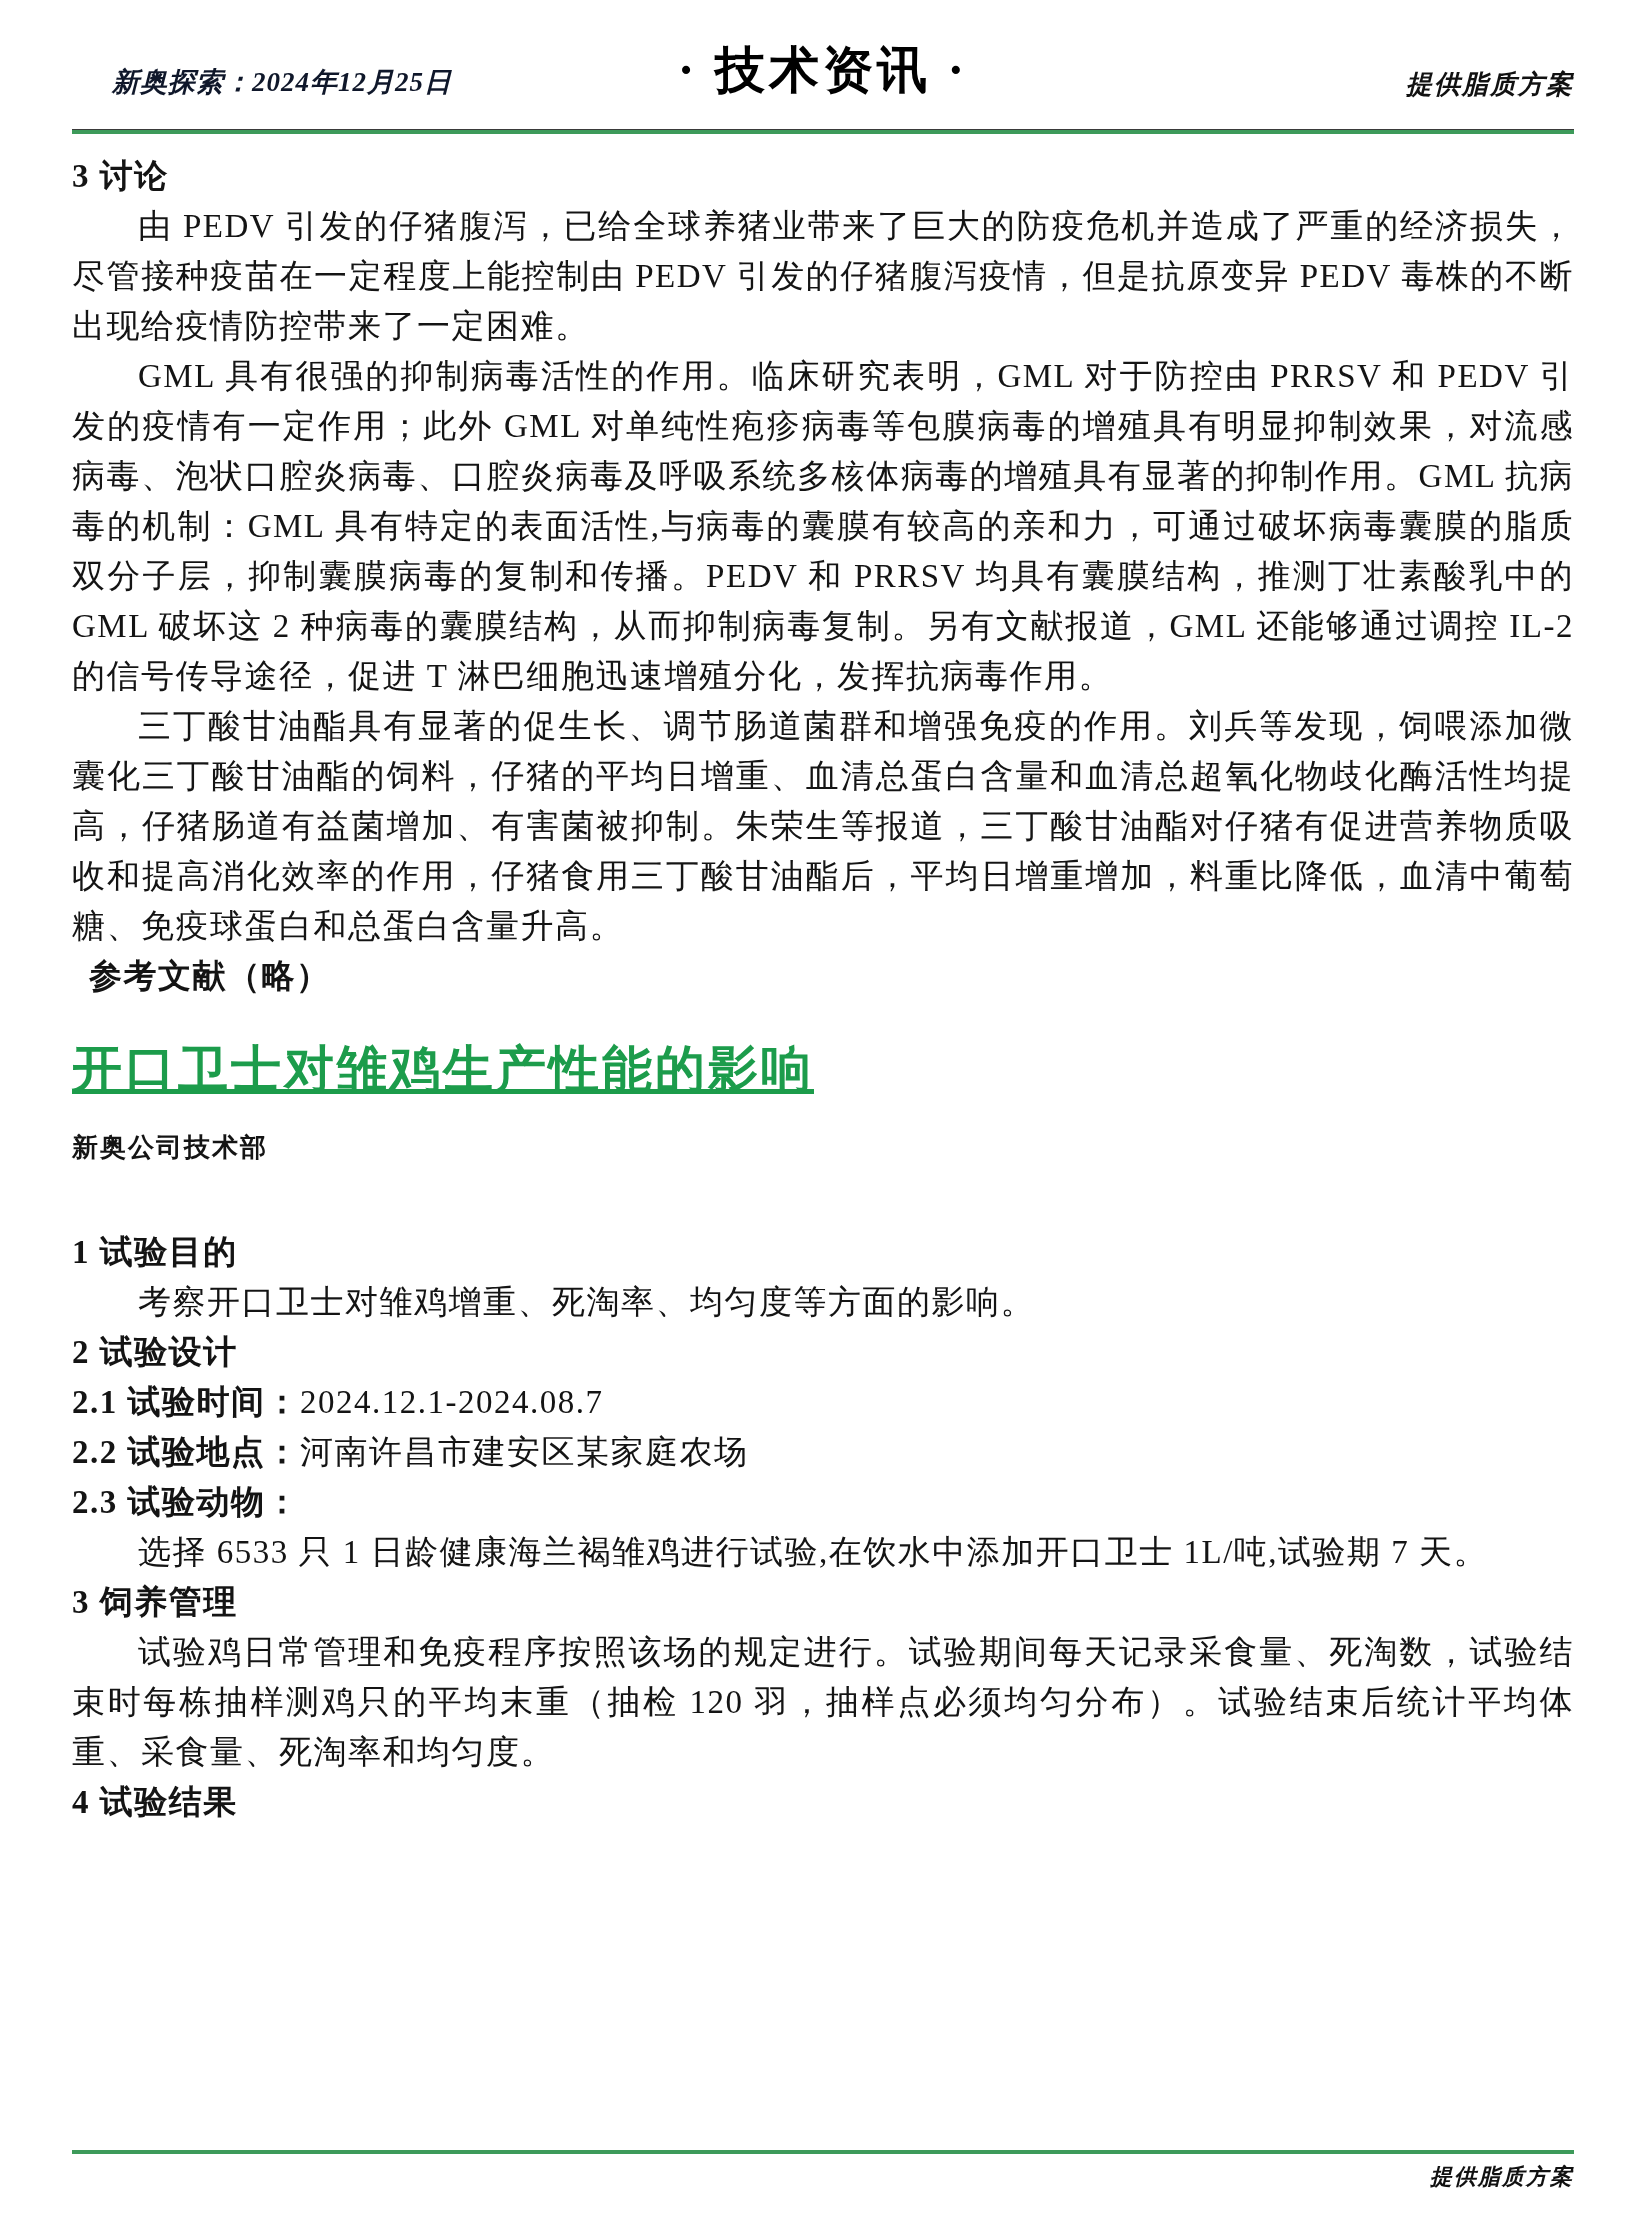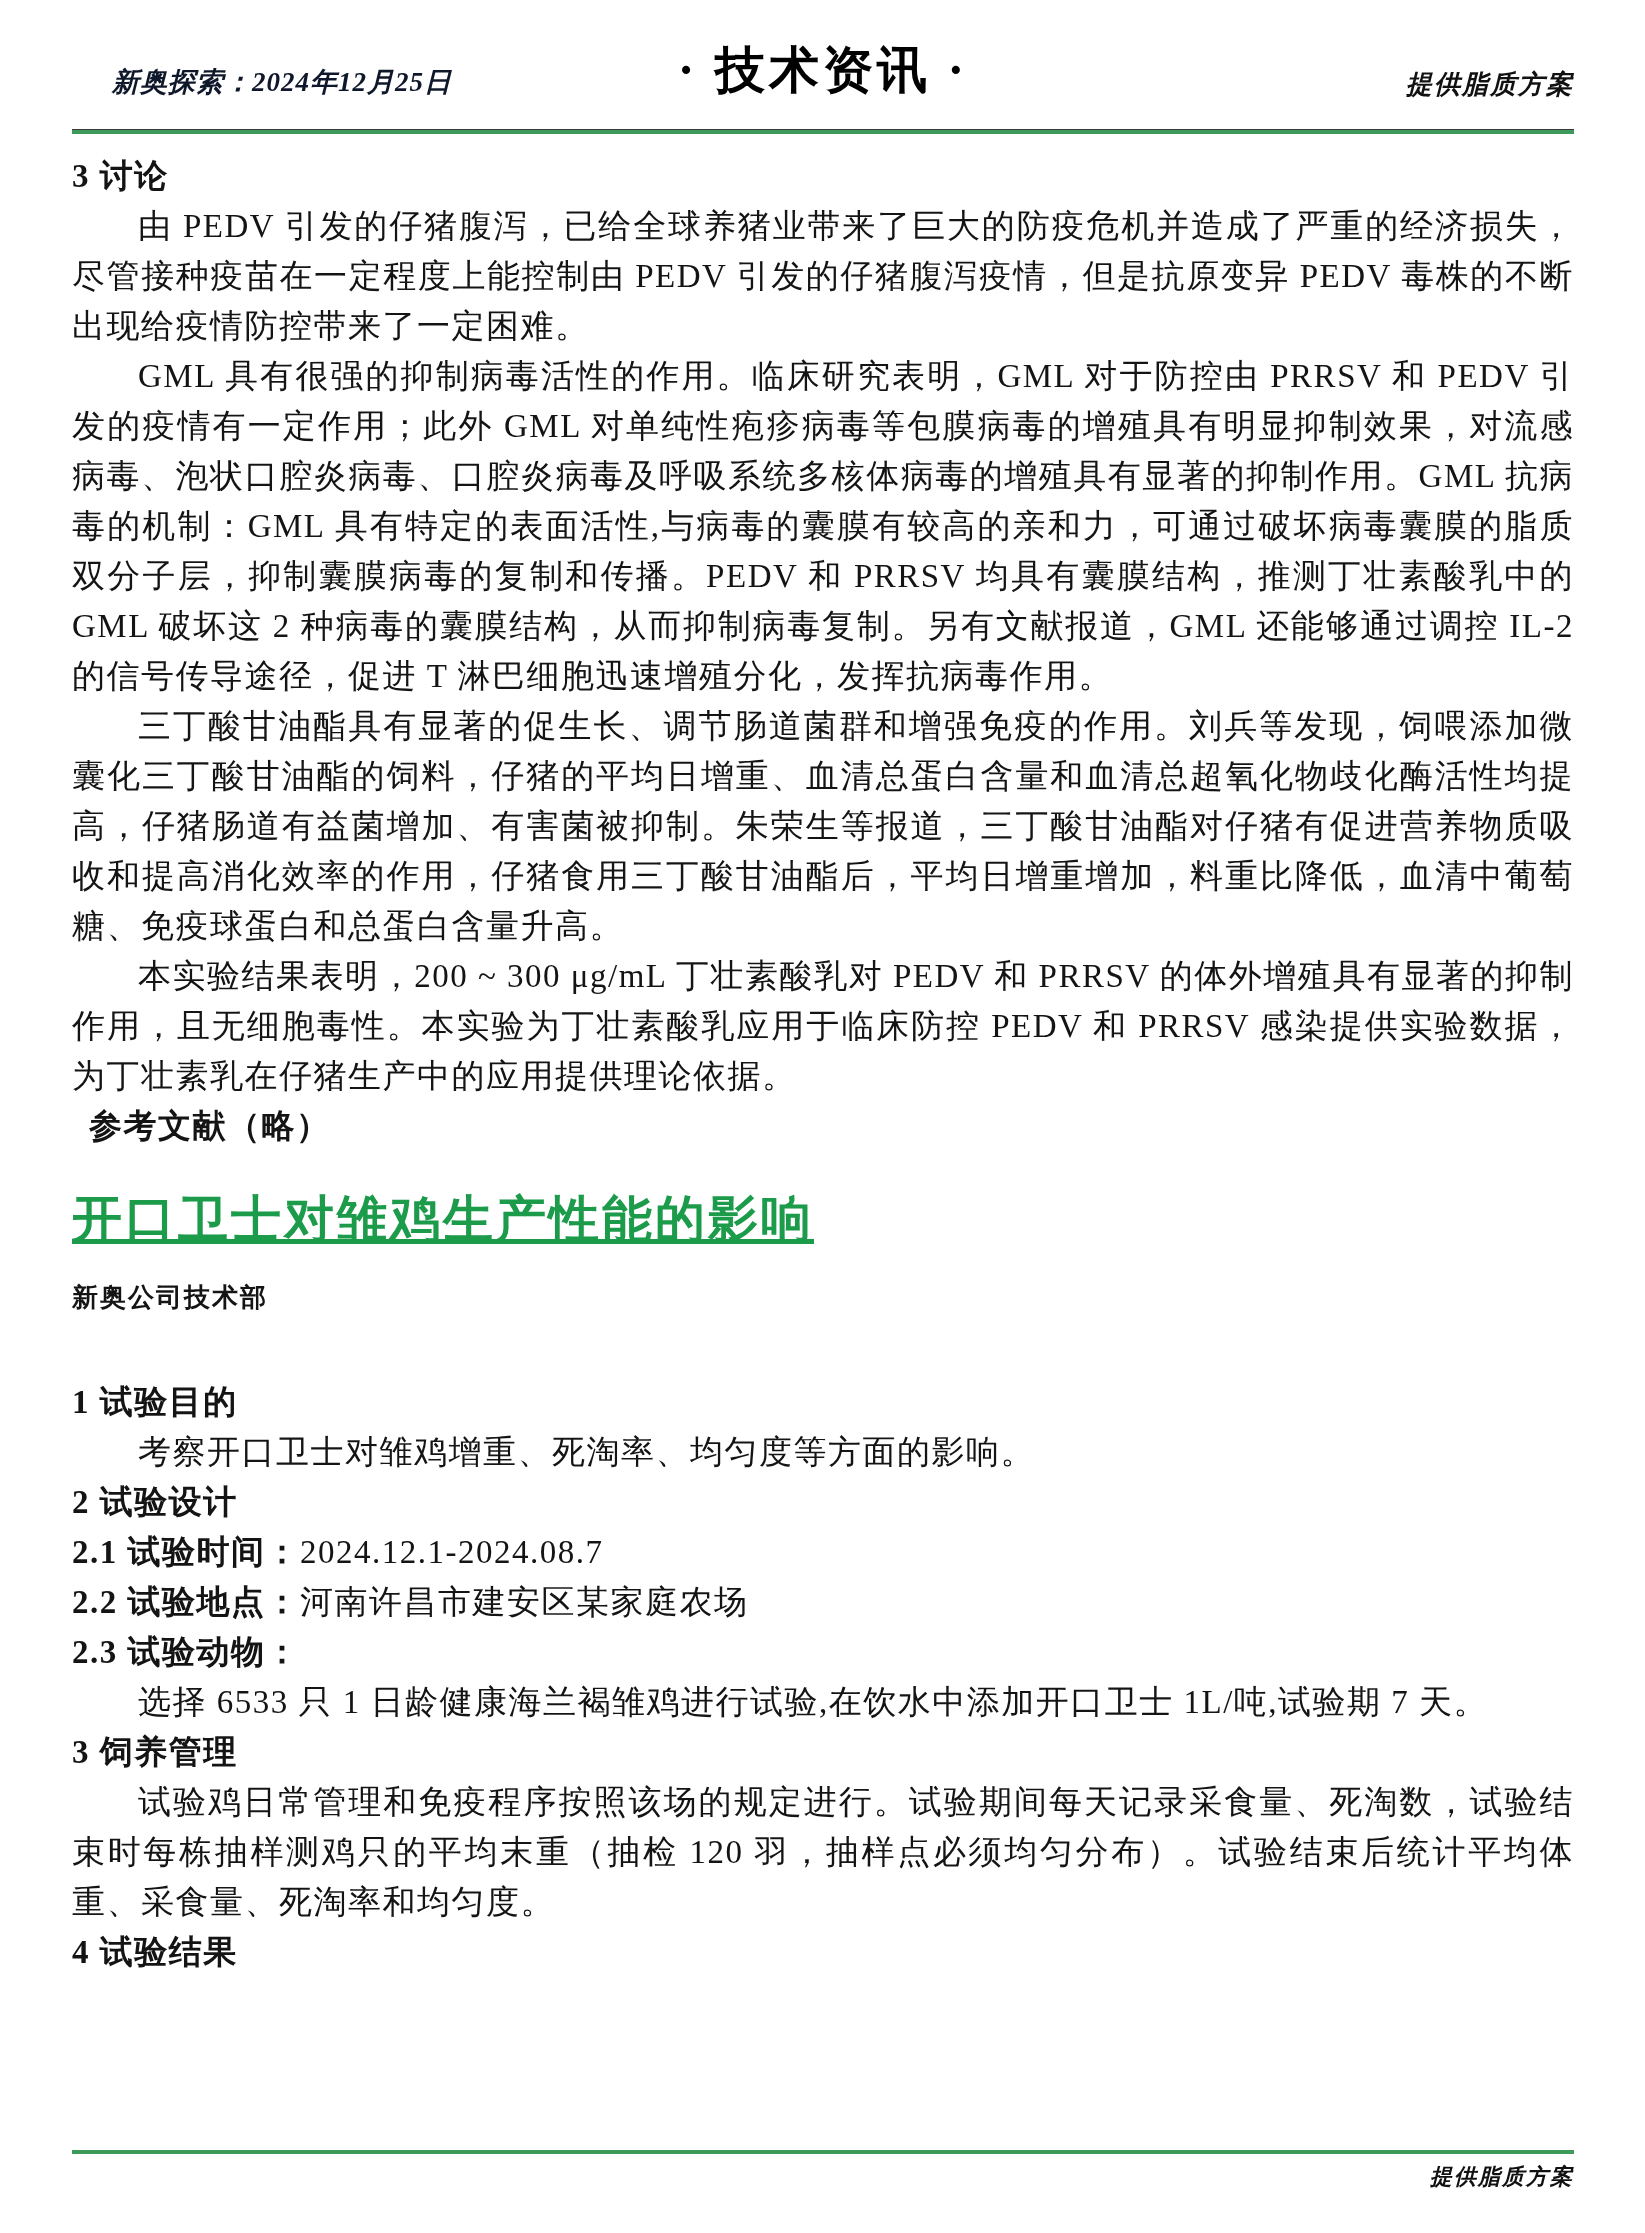--- a/index.html
+++ b/index.html
@@ -110,21 +110,20 @@
     <div class="header-right">提供脂质方案</div>
   </div>
   <div class="header-rule"></div>
 
   <div class="content">
 
     <div class="sec-heading">3 讨论</div>
     <div class="para">由 PEDV 引发的仔猪腹泻，已给全球养猪业带来了巨大的防疫危机并造成了严重的经济损失，尽管接种疫苗在一定程度上能控制由 PEDV 引发的仔猪腹泻疫情，但是抗原变异 PEDV 毒株的不断出现给疫情防控带来了一定困难。</div>
     <div class="para">GML 具有很强的抑制病毒活性的作用。临床研究表明，GML 对于防控由 PRRSV 和 PEDV 引发的疫情有一定作用；此外 GML 对单纯性疱疹病毒等包膜病毒的增殖具有明显抑制效果，对流感病毒、泡状口腔炎病毒、口腔炎病毒及呼吸系统多核体病毒的增殖具有显著的抑制作用。GML 抗病毒的机制：GML 具有特定的表面活性,与病毒的囊膜有较高的亲和力，可通过破坏病毒囊膜的脂质双分子层，抑制囊膜病毒的复制和传播。PEDV 和 PRRSV 均具有囊膜结构，推测丁壮素酸乳中的 GML 破坏这 2 种病毒的囊膜结构，从而抑制病毒复制。另有文献报道，GML 还能够通过调控 IL-2 的信号传导途径，促进 T 淋巴细胞迅速增殖分化，发挥抗病毒作用。</div>
     <div class="para">三丁酸甘油酯具有显著的促生长、调节肠道菌群和增强免疫的作用。刘兵等发现，饲喂添加微囊化三丁酸甘油酯的饲料，仔猪的平均日增重、血清总蛋白含量和血清总超氧化物歧化酶活性均提高，仔猪肠道有益菌增加、有害菌被抑制。朱荣生等报道，三丁酸甘油酯对仔猪有促进营养物质吸收和提高消化效率的作用，仔猪食用三丁酸甘油酯后，平均日增重增加，料重比降低，血清中葡萄糖、免疫球蛋白和总蛋白含量升高。</div>
-    <div class="para">本实验结果表明，200 ~ 300 μg/mL 丁壮素酸乳对 PEDV 和 PRRSV 的体外增殖具有显著的抑制作用，且无细胞毒性。本实验为丁壮素酸乳应用于临床防控 PEDV 和 PRRSV 感染提供实验数据，为丁壮素乳在仔猪生产中的应用提供理论依据。</div>
     <div class="refs">参考文献（略）</div>
 
     <div class="a2-title">开口卫士对雏鸡生产性能的影响</div>
     <div class="a2-subtitle">新奥公司技术部</div>
 
     <div class="a2-body">
       <div class="sec-heading">1 试验目的</div>
       <div class="para">考察开口卫士对雏鸡增重、死淘率、均匀度等方面的影响。</div>
 
       <div class="sec-heading">2 试验设计</div>

